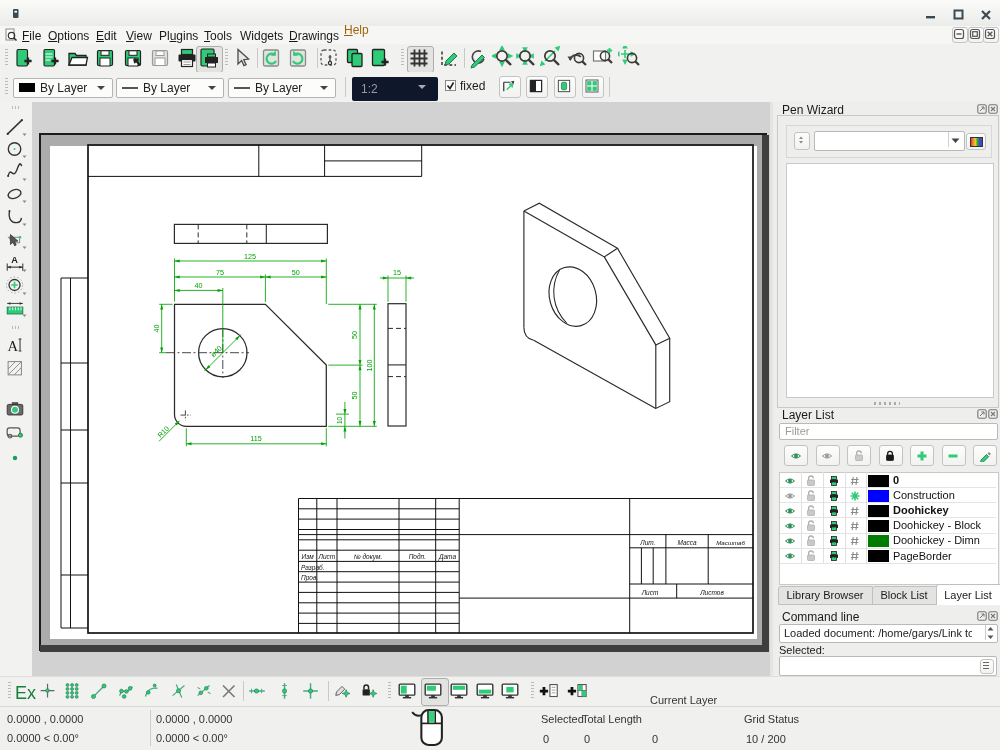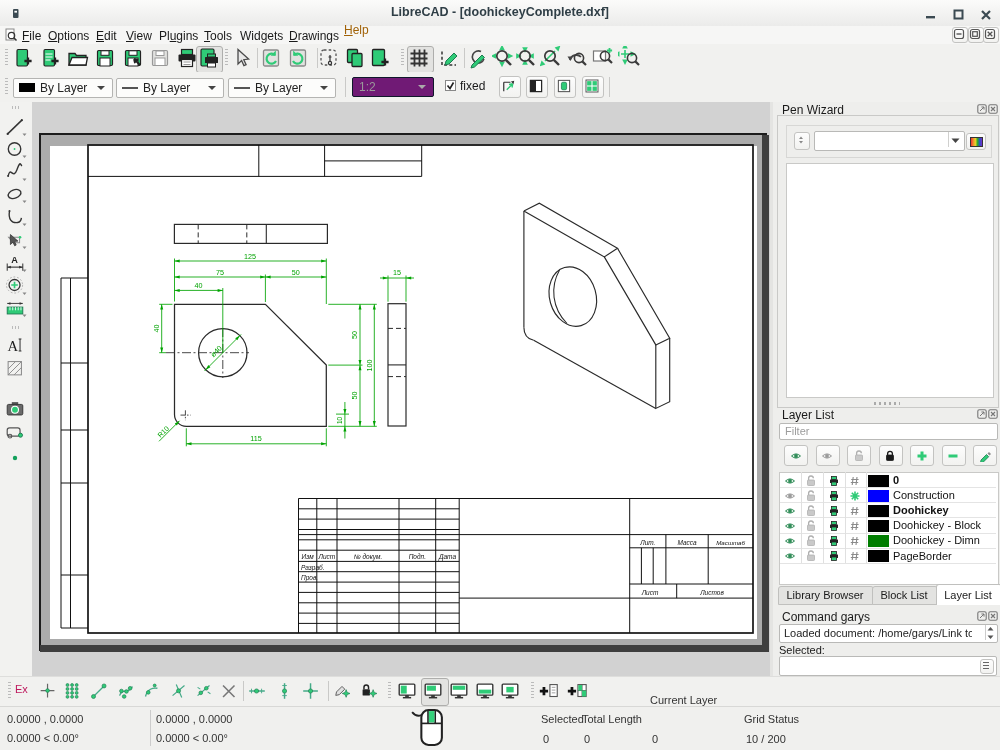--- a/index.html
+++ b/index.html
@@ -7,21 +7,20 @@
 .pressed{background:#e3e3e1;border:1px solid #aeaeac;border-radius:3px}
 .panel-title{font-size:12px;color:#1a1a1a}
 .inp{position:absolute;background:#fff;border:1px solid #b9b9b7;border-radius:2px}
 </style></head><body>
 <div id="win">
 <div class="ab" style="left:0;top:0;width:1000px;height:26px;background:linear-gradient(#fbfbfa,#ebebea);border-bottom:1px solid #d4d4d2"></div>
 <svg style="position:absolute;left:11px;top:8px" width="9" height="11" viewBox="0 0 9 11">
       <rect x="2" y="1" width="5.5" height="9" rx="1" fill="#3b4a52"></rect>
       <rect x="3.4" y="2.8" width="2.6" height="1.8" fill="#fff"></rect>
     </svg>
-<div class="ab" style="left:0;top:5px;width:1000px;text-align:center;font-size:12.5px;font-weight:bold;color:#2f3e46">LibreCAD - [doohickeyComplete.dxf]</div>
 <svg style="position:absolute;left:925px;top:8px" width="70" height="12" viewBox="0 0 70 12">
       <rect x="1" y="8" width="9" height="2.4" fill="#3b4a52"></rect>
       <rect x="29.5" y="2.5" width="8" height="8" fill="none" stroke="#3b4a52" stroke-width="2"></rect>
       <path d="M57,3 l8,8 M65,3 l-8,8" stroke="#3b4a52" stroke-width="2.2"></path>
     </svg>
 <div class="ab" style="left:0;top:26px;width:1000px;height:18px;background:#f6f6f5"></div>
 <svg style="position:absolute;left:4px;top:28px" width="14" height="14" viewBox="0 0 14 14">
       <rect x="2" y="1" width="8" height="11" fill="#fff" stroke="#888" stroke-width="1"></rect>
       <circle cx="7.5" cy="7.5" r="3.2" fill="none" stroke="#333" stroke-width="1.2"></circle>
       <path d="M9.8,9.8 L12.5,12.5" stroke="#333" stroke-width="1.6"></path>
@@ -198,21 +197,21 @@
       <path d="M1,1 l4,4 4,-4 z" fill="#444"></path>
     </svg>
 <div class="ab" style="left:228px;top:78px;width:106px;height:18px;background:#fcfcfb;border:1px solid #b4b4b2;border-radius:2px">
       <div style="position:absolute;left:5px;top:8px;width:16px;height:1.5px;background:#555"></div>
       <div style="position:absolute;left:26px;top:2px;font-size:12px;color:#222">By Layer</div>
     </div>
     <svg style="position:absolute;left:319px;top:85.0px" width="10" height="6" viewBox="0 0 10 6">
       <path d="M1,1 l4,4 4,-4 z" fill="#444"></path>
     </svg>
 <div style="position:absolute;left:345px;top:77px;width:1px;height:20px;background:#c9c9c7"></div>
-<div class="ab" style="left:352px;top:77px;width:80px;height:18px;background:#701a75;border:1px solid #0f172a;border-radius:2px">
+<div class="ab" style="left:352px;top:77px;width:80px;height:18px;background:#0f172a;border:3px solid #0f172a;border-radius:2px">
       <div style="position:absolute;left:6px;top:2px;font-size:12px;color:#9a9a9a">1:2</div>
     </div>
     <svg style="position:absolute;left:417px;top:84.0px" width="10" height="6" viewBox="0 0 10 6">
       <path d="M1,1 l4,4 4,-4 z" fill="#aaa"></path>
     </svg>
 <svg style="position:absolute;left:445px;top:80px" width="11" height="11" viewBox="0 0 11 11">
       <rect x="0.5" y="0.5" width="10" height="10" fill="#fff" stroke="#888"></rect>
       <path d="M2.5,5.5 l2.5,3 3.5,-6" stroke="#222" stroke-width="1.6" fill="none"></path>
     </svg>
 <div class="ab" style="left:460px;top:79px;font-size:12px;color:#1a1a1a">fixed</div>
@@ -626,21 +625,21 @@
 <div class="ab" style="left:800.9px;top:472px;width:1px;height:91px;background:#e0e0e0"></div>
 <div class="ab" style="left:823.4px;top:472px;width:1px;height:91px;background:#e0e0e0"></div>
 <div class="ab" style="left:844.8px;top:472px;width:1px;height:91px;background:#e0e0e0"></div>
 <div class="ab" style="left:866.2px;top:472px;width:1px;height:91px;background:#e0e0e0"></div>
 <div class="ab" style="left:778px;top:586px;width:94px;height:17px;background:#e3e3e1;border:1px solid #c0c0be;border-radius:3px 3px 0 0"></div>
 <div class="ab" style="left:778px;top:589px;width:94px;text-align:center;font-size:11px;color:#1a1a1a">Library Browser</div>
 <div class="ab" style="left:872px;top:586px;width:64px;height:17px;background:#e3e3e1;border:1px solid #c0c0be;border-radius:3px 3px 0 0"></div>
 <div class="ab" style="left:872px;top:589px;width:64px;text-align:center;font-size:11px;color:#1a1a1a">Block List</div>
 <div class="ab" style="left:936px;top:584px;width:64px;height:20px;background:#fff;border:1px solid #c0c0be;border-bottom:none;border-radius:3px 3px 0 0"></div>
 <div class="ab" style="left:936px;top:589px;width:64px;text-align:center;font-size:11px;color:#1a1a1a">Layer List</div>
-<div class="ab panel-title" style="left:782px;top:610px">Command garys</div>
+<div class="ab panel-title" style="left:782px;top:610px">Command line</div>
 <svg style="position:absolute;left:977px;top:611px" width="10" height="10" viewBox="0 0 10 10">
       <rect x="0.8" y="0.8" width="8.4" height="8.4" rx="1.5" fill="none" stroke="#777" stroke-width="1.1"></rect>
       <path d="M3,7 L7,3 M7,3 h-2.6 M7,3 v2.6" stroke="#777" stroke-width="1"></path>
     </svg>
     <svg style="position:absolute;left:988px;top:611px" width="10" height="10" viewBox="0 0 10 10">
       <rect x="0.8" y="0.8" width="8.4" height="8.4" rx="1.5" fill="none" stroke="#777" stroke-width="1.1"></rect>
       <path d="M3,3 l4,4 M7,3 l-4,4" stroke="#777" stroke-width="1.1"></path>
     </svg>
 <div class="inp" style="left:779px;top:624px;width:217px;height:17px"></div>
 <div class="ab" style="left:784px;top:627px;font-size:11px;color:#222;white-space:nowrap;overflow:hidden;width:188px">Loaded document: /home/garys/Link to</div>
@@ -650,21 +649,21 @@
       <path d="M4.5,13 l3,-3.5 h-6 z" fill="#555"></path>
     </svg>
 <div class="ab" style="left:779px;top:644px;font-size:11px;color:#1a1a1a">Selected:</div>
 <div class="inp" style="left:779px;top:656px;width:216px;height:18px"></div>
 <div class="btn" style="left:980px;top:659px;width:12px;height:13px"></div>
 <svg style="position:absolute;left:982px;top:661px" width="8" height="9" viewBox="0 0 8 9">
       <path d="M1,1.5 h6 M1,4.5 h6 M1,7.5 h6" stroke="#666" stroke-width="1"></path>
     </svg>
 <div class="ab" style="left:0;top:676px;width:1000px;height:30px;background:#f1f1ef;border-top:1px solid #dededc"></div>
 <div style="position:absolute;left:8px;top:682px;width:3px;height:18px;background-image:repeating-linear-gradient(#bbb 0 1px,transparent 1px 3px)"></div>
-<div class="ab" style="left:15px;top:683px;font-size:11px;color:#be185d">Ex</div>
+<div class="ab" style="left:15px;top:683px;font-size:18px;color:#15803d">Ex</div>
 <svg style="position:absolute;left:37px;top:680px" width="22" height="22" viewBox="0 0 24 24">
       <path d="M11.5,4 v15 M4,11.5 h15" stroke="#666" stroke-width="1.3"></path>
       <circle cx="11.5" cy="11.5" r="2" fill="#2fcb77" stroke="#1d7a50" stroke-width="0.7"></circle>
     </svg>
 <svg style="position:absolute;left:62px;top:680px" width="22" height="22" viewBox="0 0 24 24">
       <circle cx="6" cy="5.5" r="1.6" fill="#2fcb77" stroke="#1d7a50" stroke-width="0.7"></circle>
       <circle cx="6" cy="9.8" r="1.6" fill="#2fcb77" stroke="#1d7a50" stroke-width="0.7"></circle>
       <circle cx="6" cy="14.1" r="1.6" fill="#2fcb77" stroke="#1d7a50" stroke-width="0.7"></circle>
       <circle cx="6" cy="18.4" r="1.6" fill="#2fcb77" stroke="#1d7a50" stroke-width="0.7"></circle>
       <circle cx="11" cy="5.5" r="1.6" fill="#2fcb77" stroke="#1d7a50" stroke-width="0.7"></circle>

